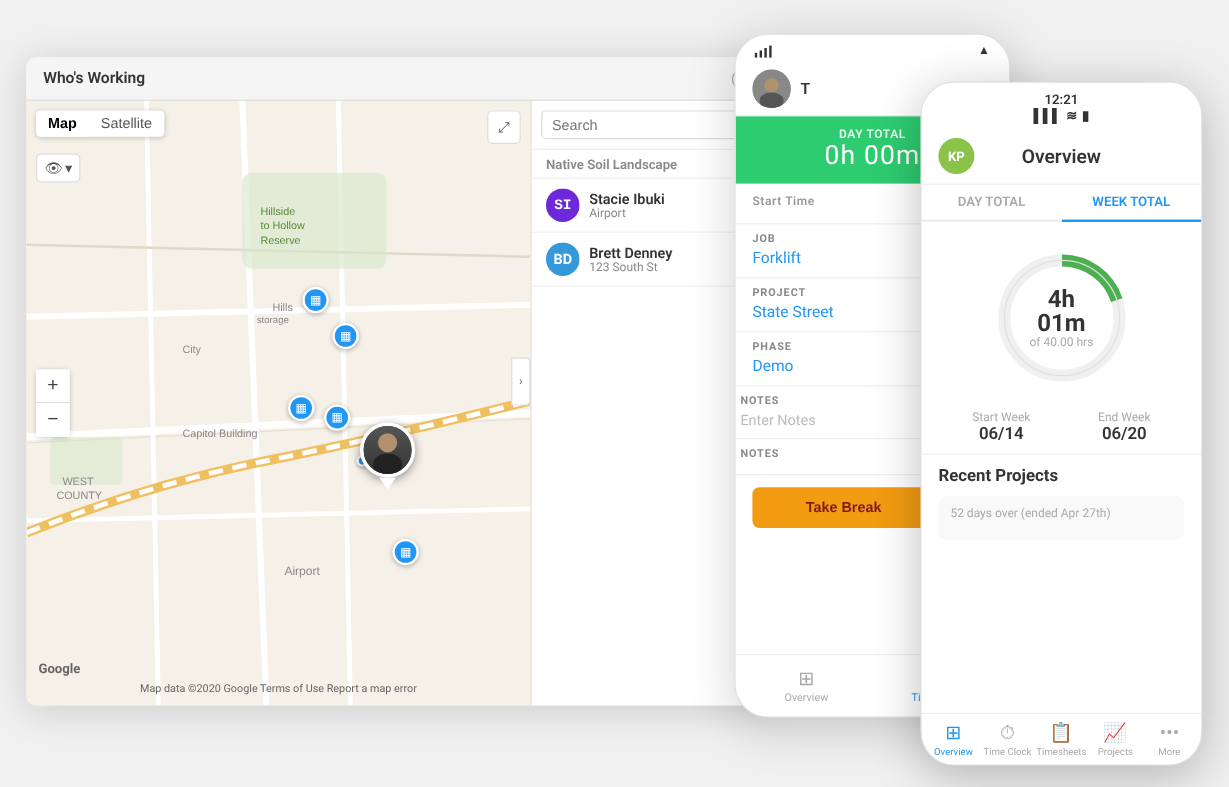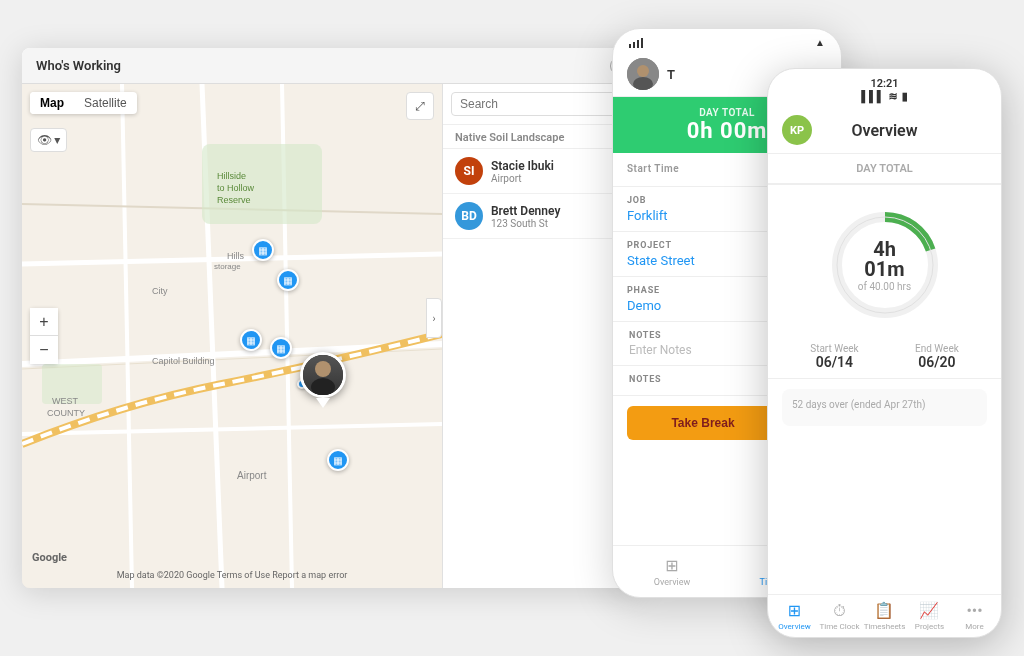--- a/index.html
+++ b/index.html
@@ -388,21 +388,21 @@
 
     .green-banner-label {
       font-size: 10px;
       font-weight: 600;
       letter-spacing: 0.5px;
       opacity: 0.9;
     }
 
     .green-banner-time {
       font-size: 22px;
-      font-weight: 700;
+      font-weight: 400;
       letter-spacing: 1px;
     }
 
     .time-section {
       padding: 10px 14px;
       border-bottom: 1px solid #eee;
     }
 
     .time-section-label {
       font-size: 10px;
@@ -427,21 +427,21 @@
     }
 
     .field-value {
       font-size: 13px;
       color: #2196f3;
     }
 
     .field-value.blue { color: #2196f3; }
 
     .notes-field {
-      padding: 8px 16px;
+      padding: 8px 4px;
       border-bottom: 1px solid #eee;
     }
 
     .notes-input {
       font-size: 12px;
       color: #bbb;
     }
 
     .phone-footer-actions {
       padding: 10px 14px;
@@ -875,21 +875,21 @@
       <div class="right-panel">
         <div class="search-bar">
           <input class="search-input" type="text" placeholder="Search" style="">
           <div class="search-icon-btn">🔍</div>
 
         </div>
         <div class="panel-section-title">Native Soil Landscape</div>
         <div class="worker-list">
           <div class="worker-item">
             <div class="worker-avatar">
-              <div class="avatar-placeholder" style="background:#c2410c;">SI</div>
+              <div class="avatar-placeholder" style="background:#6d28d9;font-family:Liberation Mono, monospace;">SI</div>
             </div>
             <div class="worker-info">
               <div class="worker-name">Stacie Ibuki</div>
               <div class="worker-location">Airport</div>
             </div>
           </div>
           <div class="worker-item">
             <div class="worker-avatar">
               <div class="avatar-placeholder" style="background:#3498db;">BD</div>
             </div>
@@ -988,20 +988,21 @@
     </div>
 
     <div class="overview-header">
       <div class="kp-badge">KP</div>
       <div class="overview-title">Overview</div>
       <div style="width:30px;"></div>
     </div>
 
     <div class="tab-row">
       <div class="tab-item">DAY TOTAL</div>
+      <div class="tab-item active">WEEK TOTAL</div>
     </div>
 
     <div class="donut-area">
       <div class="donut-container">
         <svg width="120" height="120" viewBox="0 0 120 120">
           <circle cx="60" cy="60" r="48" fill="none" stroke="#f0f0f0" stroke-width="10"></circle>
           <circle cx="60" cy="60" r="48" fill="none" stroke="#4CAF50" stroke-width="10" stroke-dasharray="60 242" stroke-dashoffset="0" transform="rotate(-90 60 60)"></circle>
           <circle cx="60" cy="60" r="48" fill="none" stroke="#e0e0e0" stroke-width="1"></circle>
         </svg>
         <div class="donut-center-text">
@@ -1016,20 +1017,21 @@
         <div class="week-info-label">Start Week</div>
         <div class="week-info-value">06/14</div>
       </div>
       <div class="week-info">
         <div class="week-info-label">End Week</div>
         <div class="week-info-value">06/20</div>
       </div>
     </div>
 
     <div class="recent-projects-section">
+      <div class="recent-projects-title">Recent Projects</div>
       <div class="project-card">
         <div class="project-card-meta">52 days over (ended Apr 27th)</div>
       </div>
     </div>
 
     <div class="front-phone-nav">
       <div class="front-nav-item">
         <span class="front-nav-icon active">⊞</span>
         <span class="front-nav-label active">Overview</span>
       </div>

